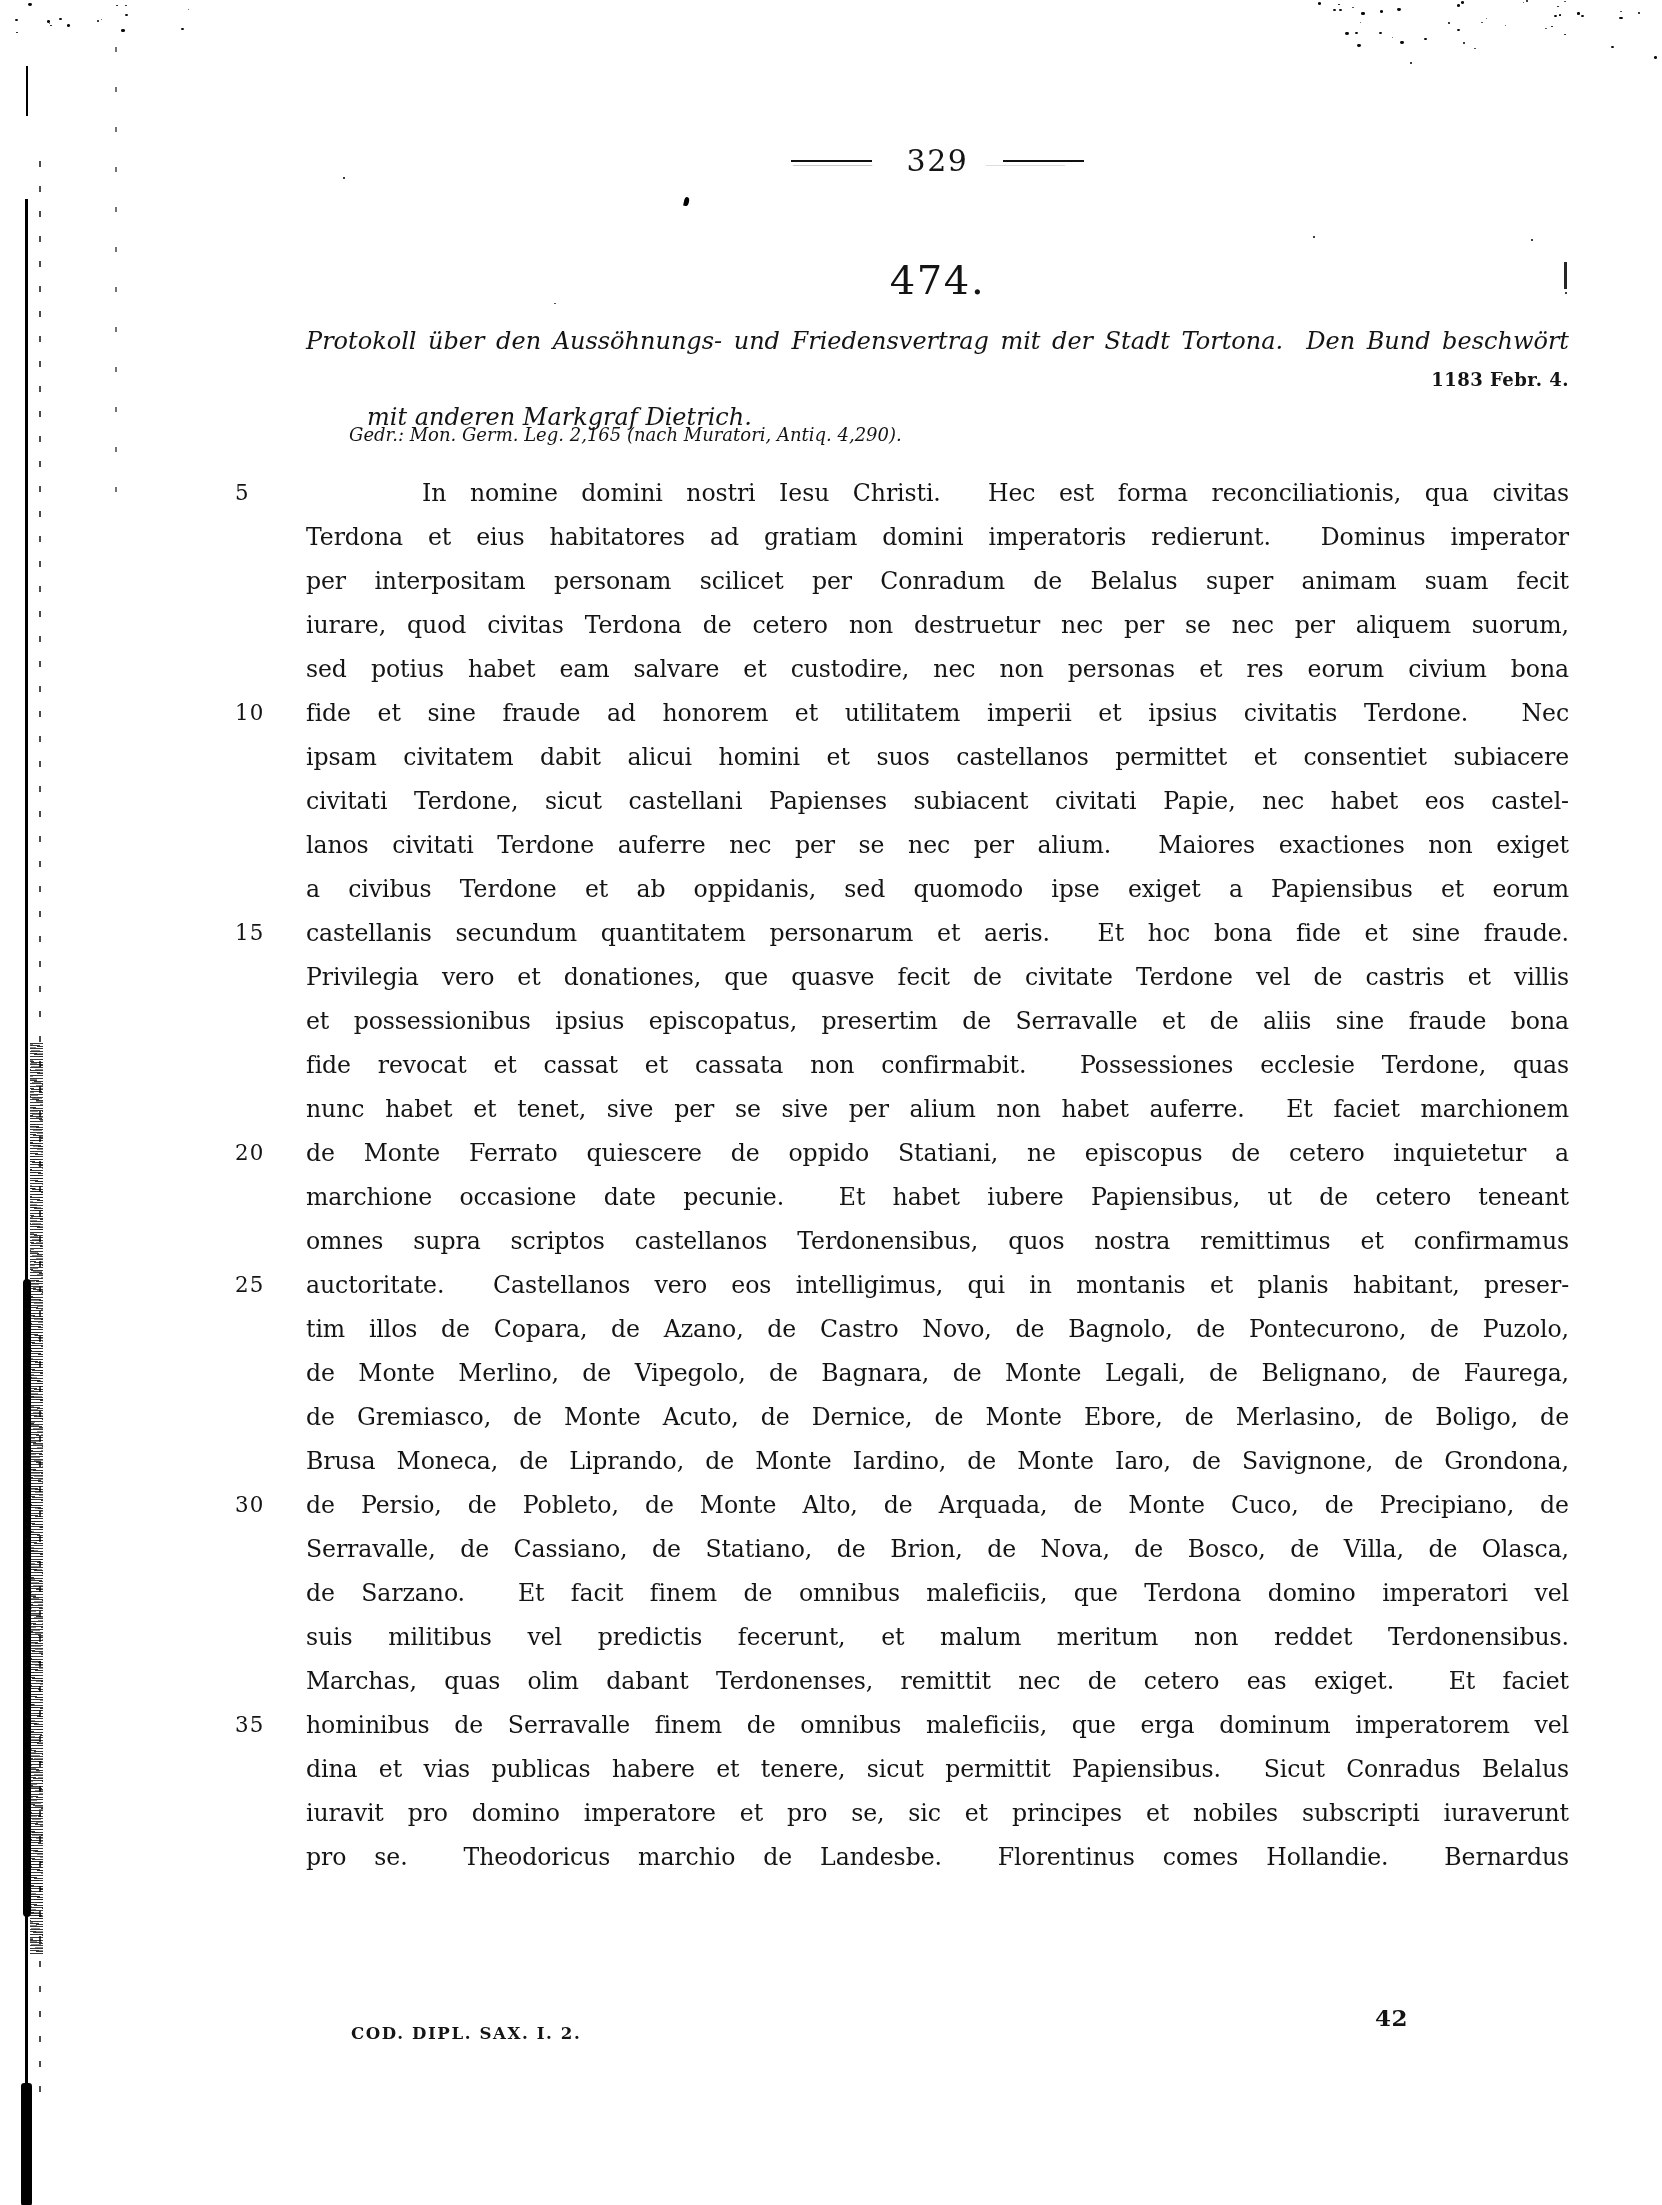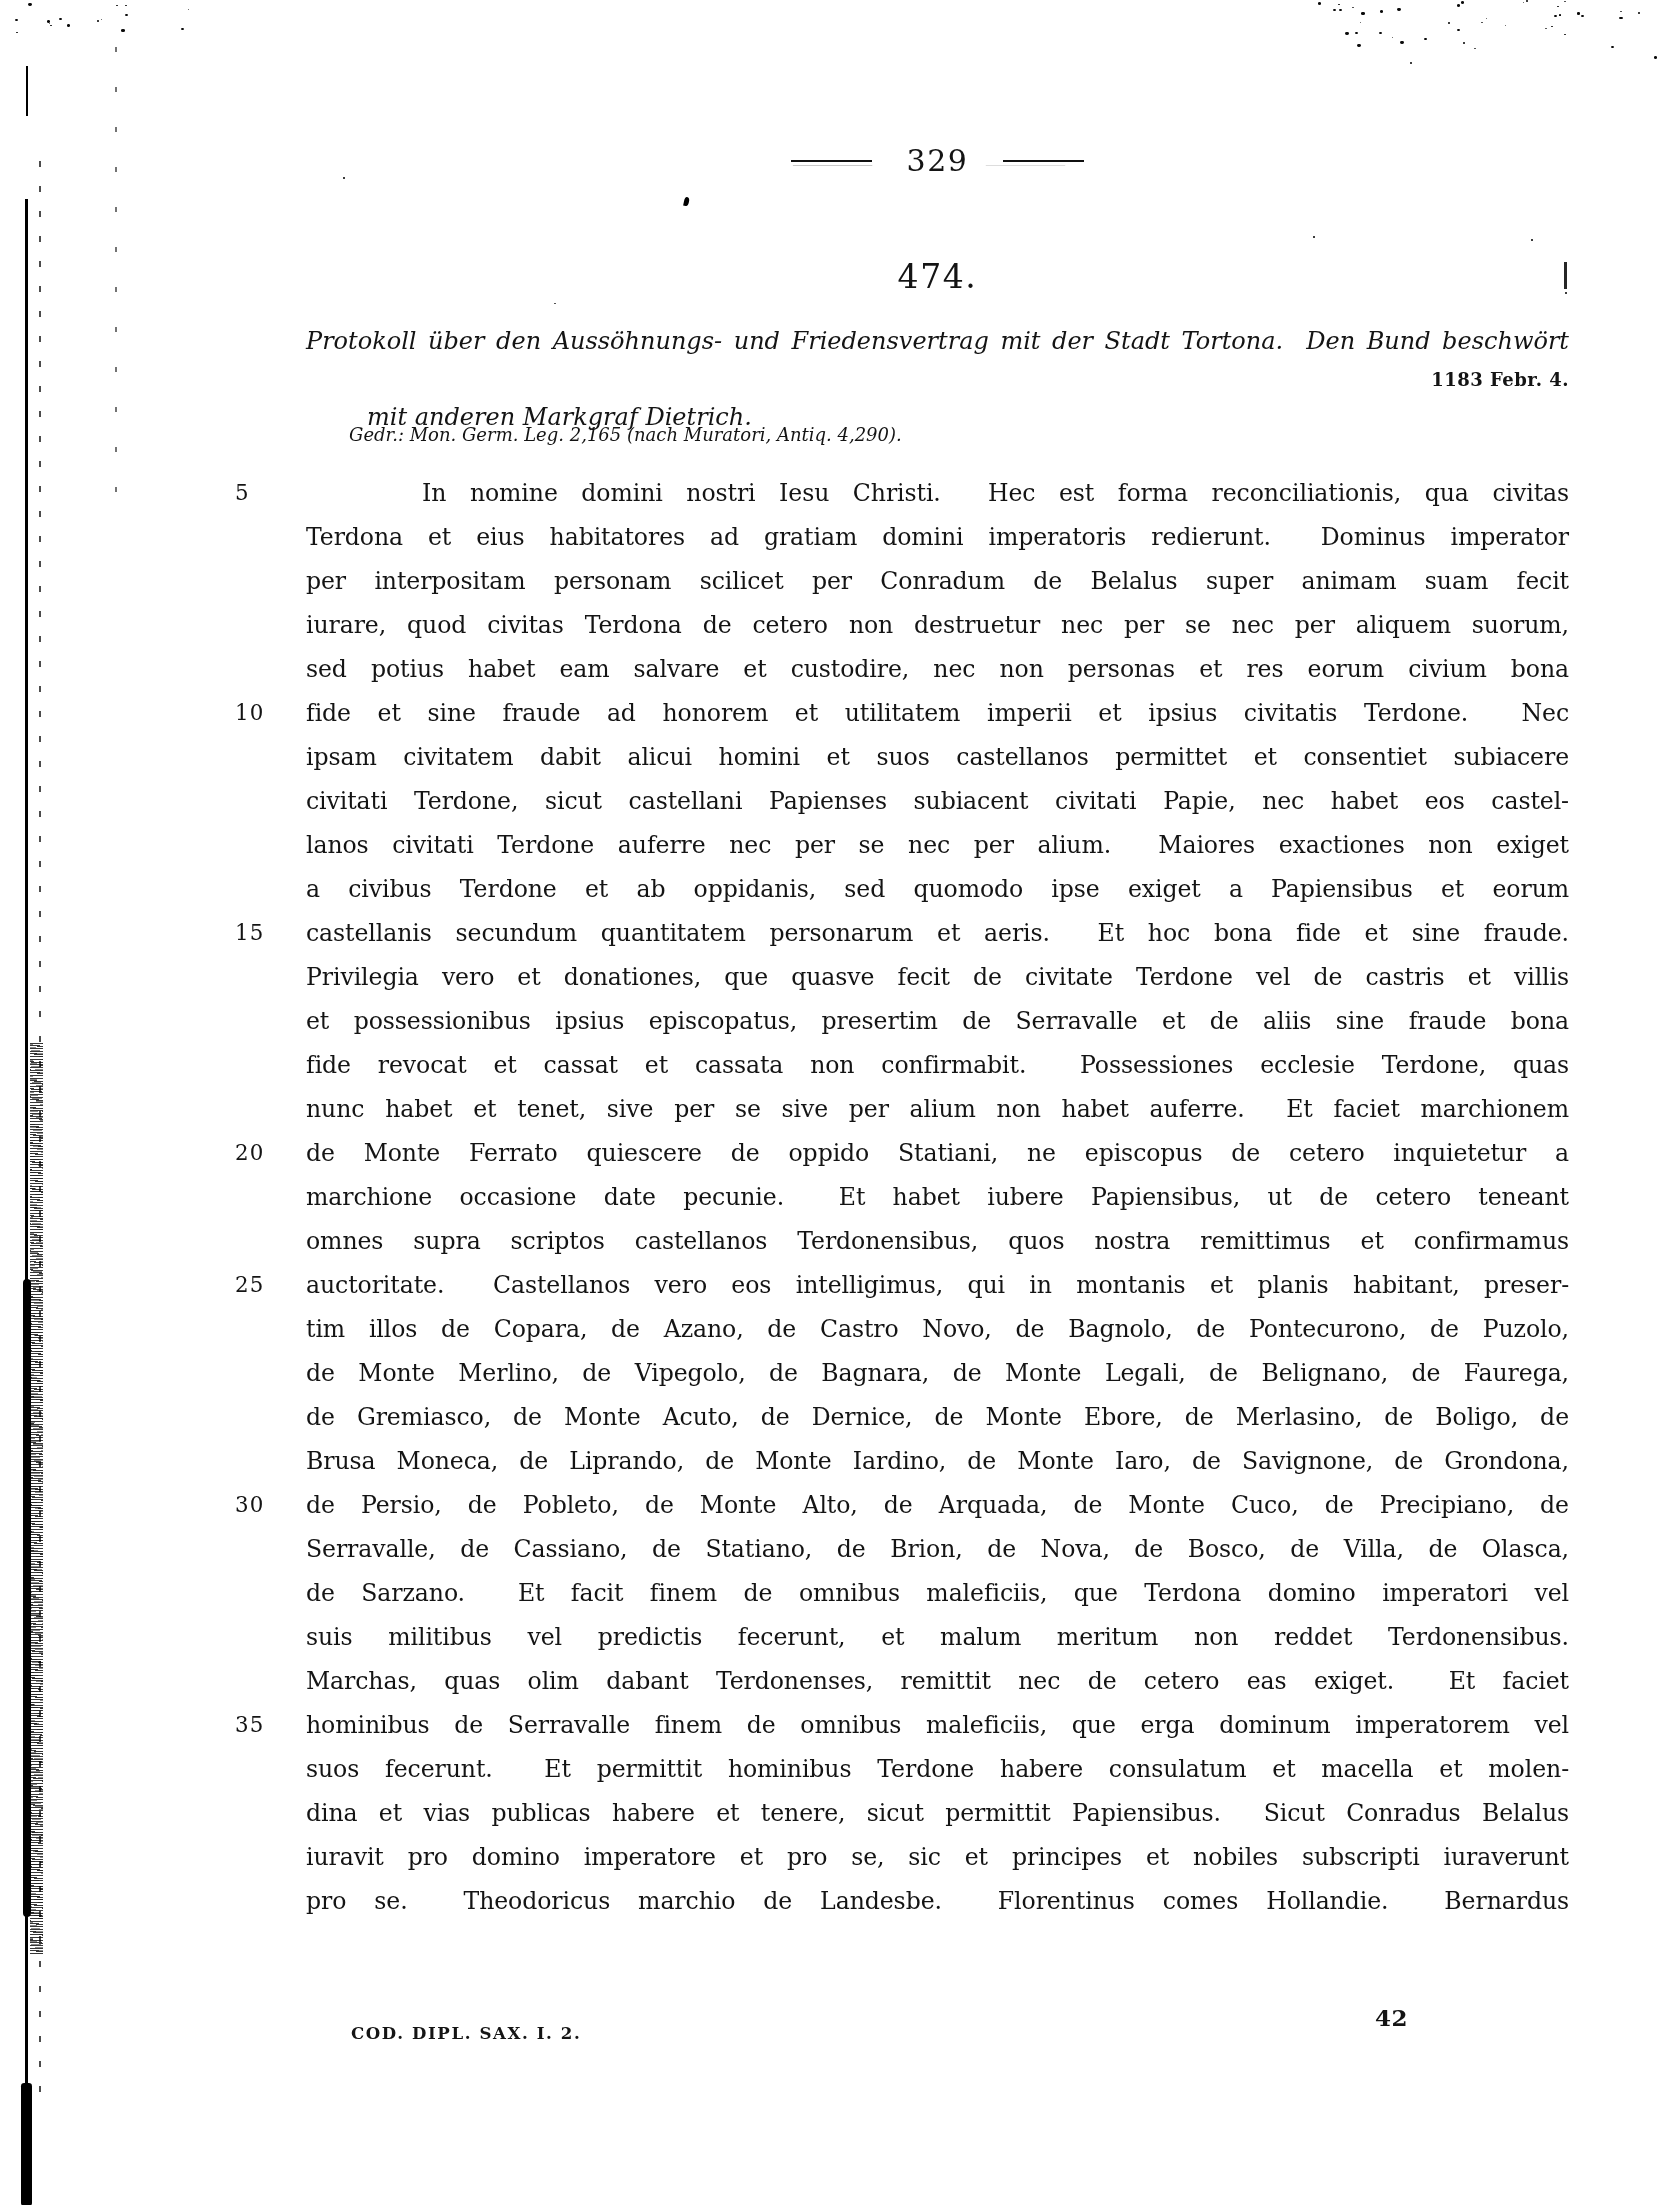--- a/index.html
+++ b/index.html
@@ -10,21 +10,21 @@
   .content{position:absolute;left:306px;top:0;width:1263px;height:1985px;}
 
   
   .page-header{position:absolute;top:146px;left:0;width:100%;display:flex;align-items:center;justify-content:center;gap:34px;}
   .page-header .num{font-size:30px;line-height:1;letter-spacing:1.6px;}
   .rule{width:81px;height:2.7px;background:#101010;}
   .rule-left{box-shadow:1.1px 4.8px 0 -0.8px rgba(10,10,10,.55);}
   .rule-right{box-shadow:-18px 4.8px 0 -0.8px rgba(10,10,10,.35);}
 
   
-  .doc-number{position:absolute;top:260px;left:0;width:100%;text-align:center;font-size:33px;line-height:1;letter-spacing:1.6px;}
+  .doc-number{position:absolute;top:260px;left:0;width:100%;text-align:center;font-size:40px;line-height:1;letter-spacing:1.6px;}
 
   
   .regest{position:absolute;top:322px;left:0;width:100%;font-style:italic;font-size:24px;line-height:38px;}
   .regest .l1{text-align:justify;text-align-last:justify;white-space:pre-wrap;}
   .regest .l2{position:relative;white-space:pre-wrap;}
   .regest .date{position:absolute;right:0;top:0.5px;font-style:normal;font-weight:bold;font-size:18px;letter-spacing:0.5px;}
 
   
   .source-note{position:absolute;top:424px;left:43px;font-style:italic;font-size:18px;line-height:1.25;}
 
@@ -176,21 +176,20 @@
         <div class="bodyline">tim illos de Copara, de Azano, de Castro Novo, de Bagnolo, de Pontecurono, de Puzolo,</div>
         <div class="bodyline">de Monte Merlino, de Vipegolo, de Bagnara, de Monte Legali, de Belignano, de Faurega,</div>
         <div class="bodyline">de Gremiasco, de Monte Acuto, de Dernice, de Monte Ebore, de Merlasino, de Boligo, de</div>
         <div class="bodyline">Brusa Moneca, de Liprando, de Monte Iardino, de Monte Iaro, de Savignone, de Grondona,</div>
         <div class="bodyline"><span class="lineno">30</span>de Persio, de Pobleto, de Monte Alto, de Arquada, de Monte Cuco, de Precipiano, de</div>
         <div class="bodyline">Serravalle, de Cassiano, de Statiano, de Brion, de Nova, de Bosco, de Villa, de Olasca,</div>
         <div class="bodyline">de Sarzano.  Et facit finem de omnibus maleficiis, que Terdona domino imperatori vel</div>
         <div class="bodyline">suis militibus vel predictis fecerunt, et malum meritum non reddet Terdonensibus.</div>
         <div class="bodyline">Marchas, quas olim dabant Terdonenses, remittit nec de cetero eas exiget.  Et faciet</div>
         <div class="bodyline"><span class="lineno">35</span>hominibus de Serravalle finem de omnibus maleficiis, que erga dominum imperatorem vel</div>
-        <div class="bodyline">suos fecerunt.  Et permittit hominibus Terdone habere consulatum et macella et molen-</div>
         <div class="bodyline">dina et vias publicas habere et tenere, sicut permittit Papiensibus.  Sicut Conradus Belalus</div>
         <div class="bodyline">iuravit pro domino imperatore et pro se, sic et principes et nobiles subscripti iuraverunt</div>
         <div class="bodyline">pro se.  Theodoricus marchio de Landesbe.  Florentinus comes Hollandie.  Bernardus</div>
       </div>
 
     <div class="footer-sig">COD. DIPL. SAX. I. 2.</div>
     <div class="footer-sheet">42</div>
   </div>
 </div>
 

